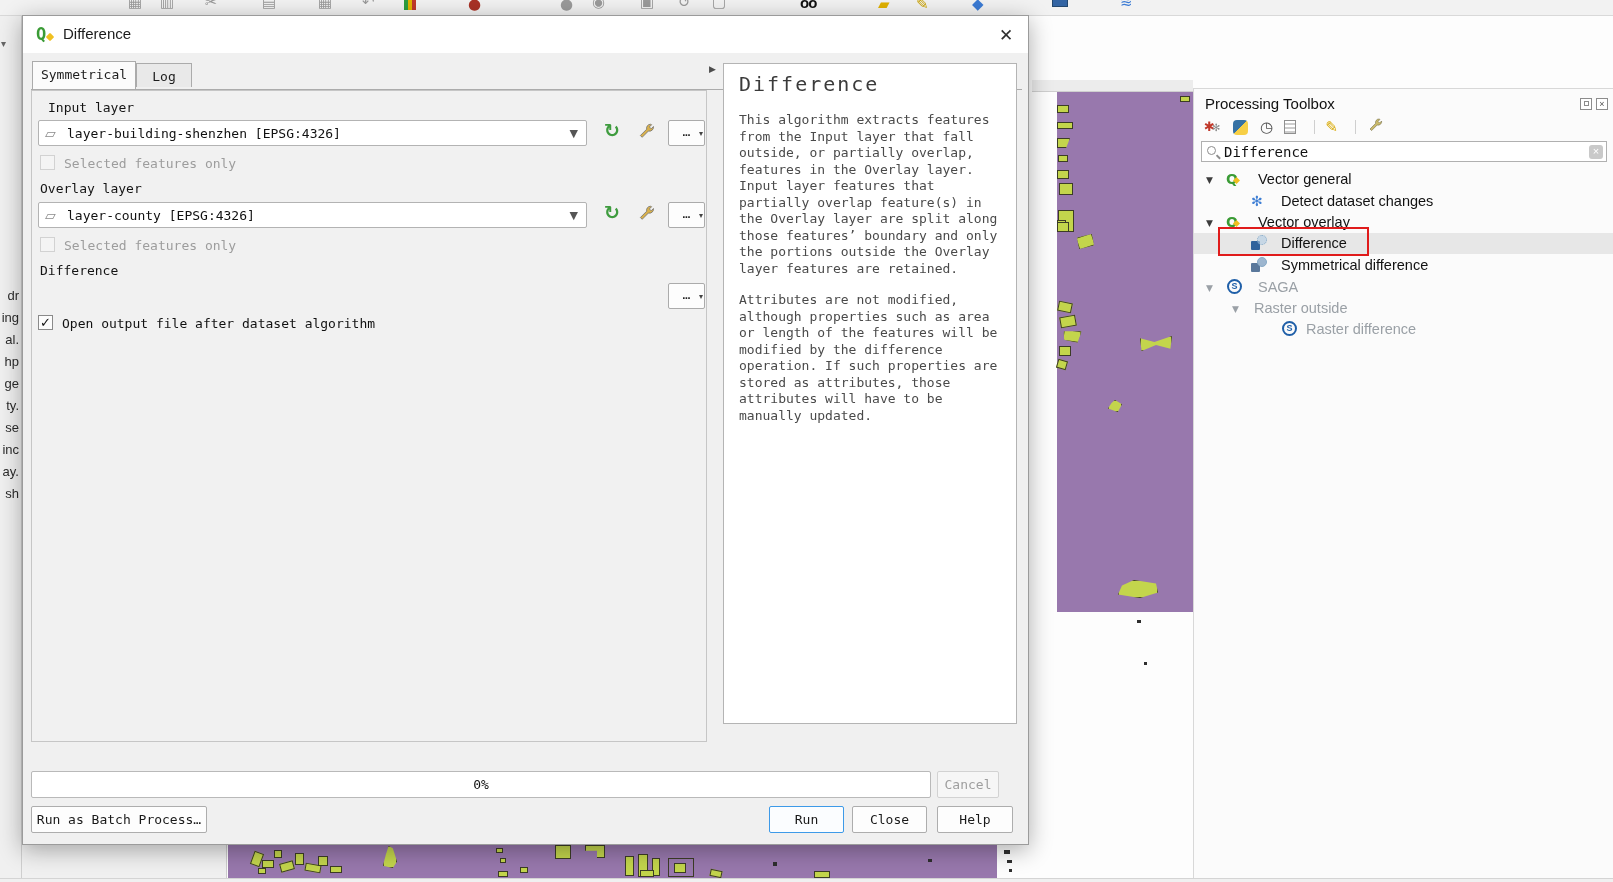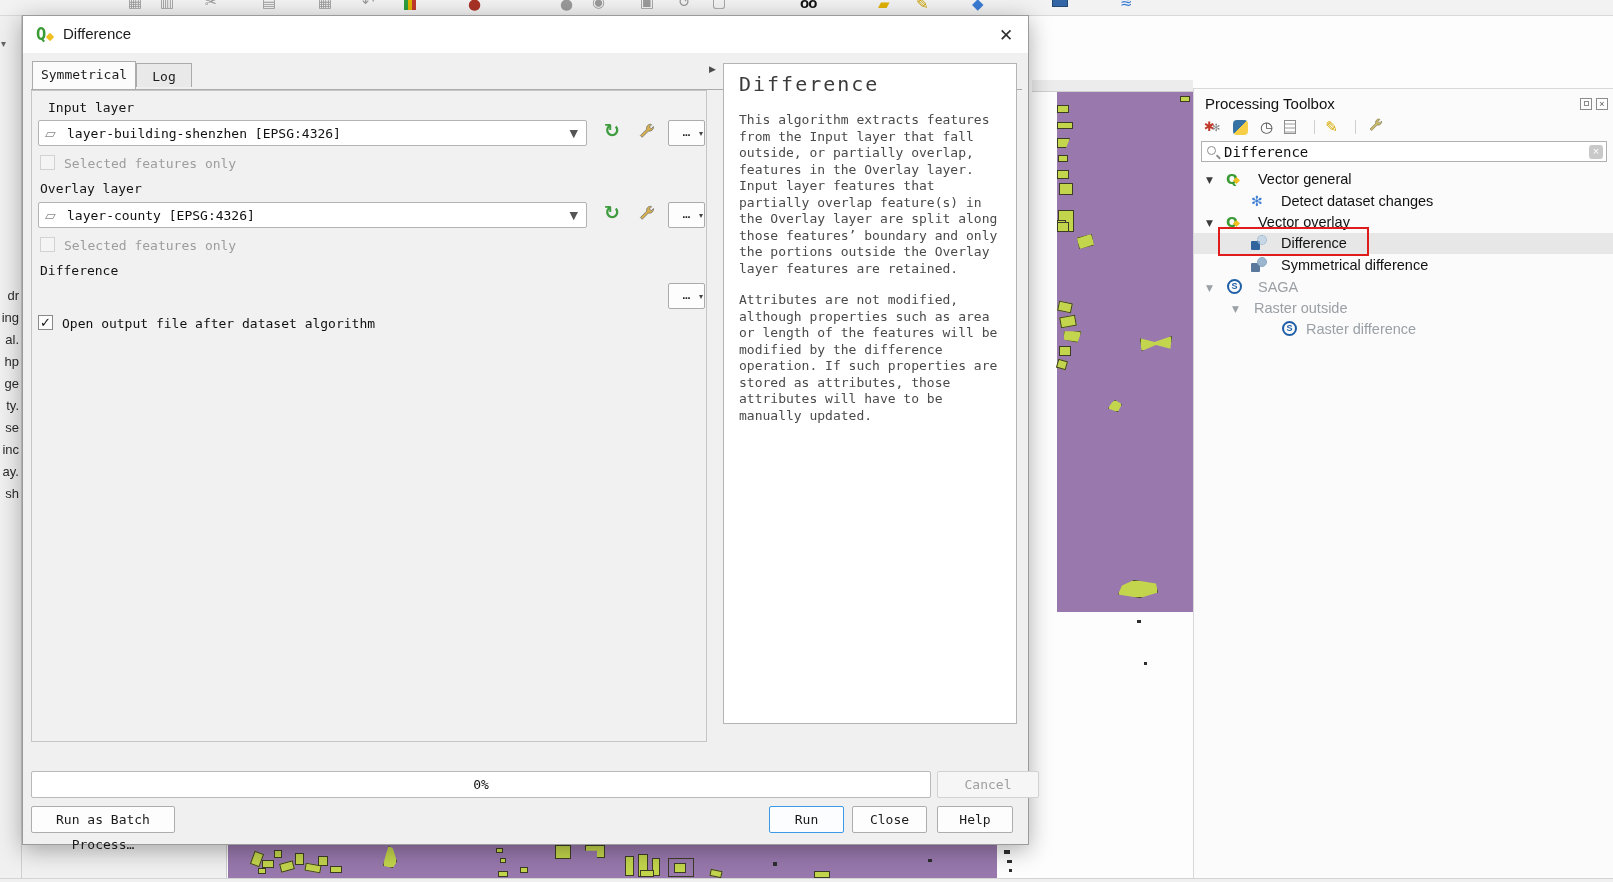--- a/index.html
+++ b/index.html
@@ -71,23 +71,23 @@
     border:1px solid #b4b4b4; overflow:hidden; }
   #help-title { left:15px; top:8px; font-size:20px; color:#3a3a3a; letter-spacing:2px; }
   .help-p { left:15px; width:268px; font-size:13px; line-height:16.5px; color:#4a4a4a; }
   #splitter-arrow { left:686px; top:48px; font-size:9px; color:#4c4c4c; }
 
   #progress { left:8px; top:755px; width:900px; height:27px; background:#ffffff;
     border:1px solid #b9b9b9; border-radius:2px; font-size:13px; color:#111;
     text-align:center; line-height:25px; }
   .btn { height:27px; background:#fdfdfd; border:1px solid #adadad; border-radius:2px;
     font-size:13px; color:#1a1a1a; text-align:center; line-height:25px; }
-  #btn-cancel { left:914px; top:755px; width:102px; color:#9e9e9e; background:#f6f6f6;
+  #btn-cancel { left:914px; top:755px; width:62px; color:#9e9e9e; background:#f6f6f6;
     border-color:#d2d2d2; }
-  #btn-batch { left:8px; top:790px; width:144px; }
+  #btn-batch { left:8px; top:790px; width:176px; }
   #btn-run { left:746px; top:790px; width:75px; border:1px solid var(--run-focus,#3d9ae8);
     background:#fbfdff; }
   #btn-close { left:829px; top:790px; width:75px; }
   #btn-help { left:914px; top:790px; width:76px; }
 
   
   #toolbox { left:1193px; top:88px; width:420px; height:790px; background:#fbfbfb;
     border-left:1px solid #d8d8d8; border-top:1px solid #d8d8d8; }
   #tb-title { left:11px; top:6px; font-size:15px; color:#111; }
   .winbtn { top:9px; width:12px; height:12px; border:1px solid #8c8c8c;

